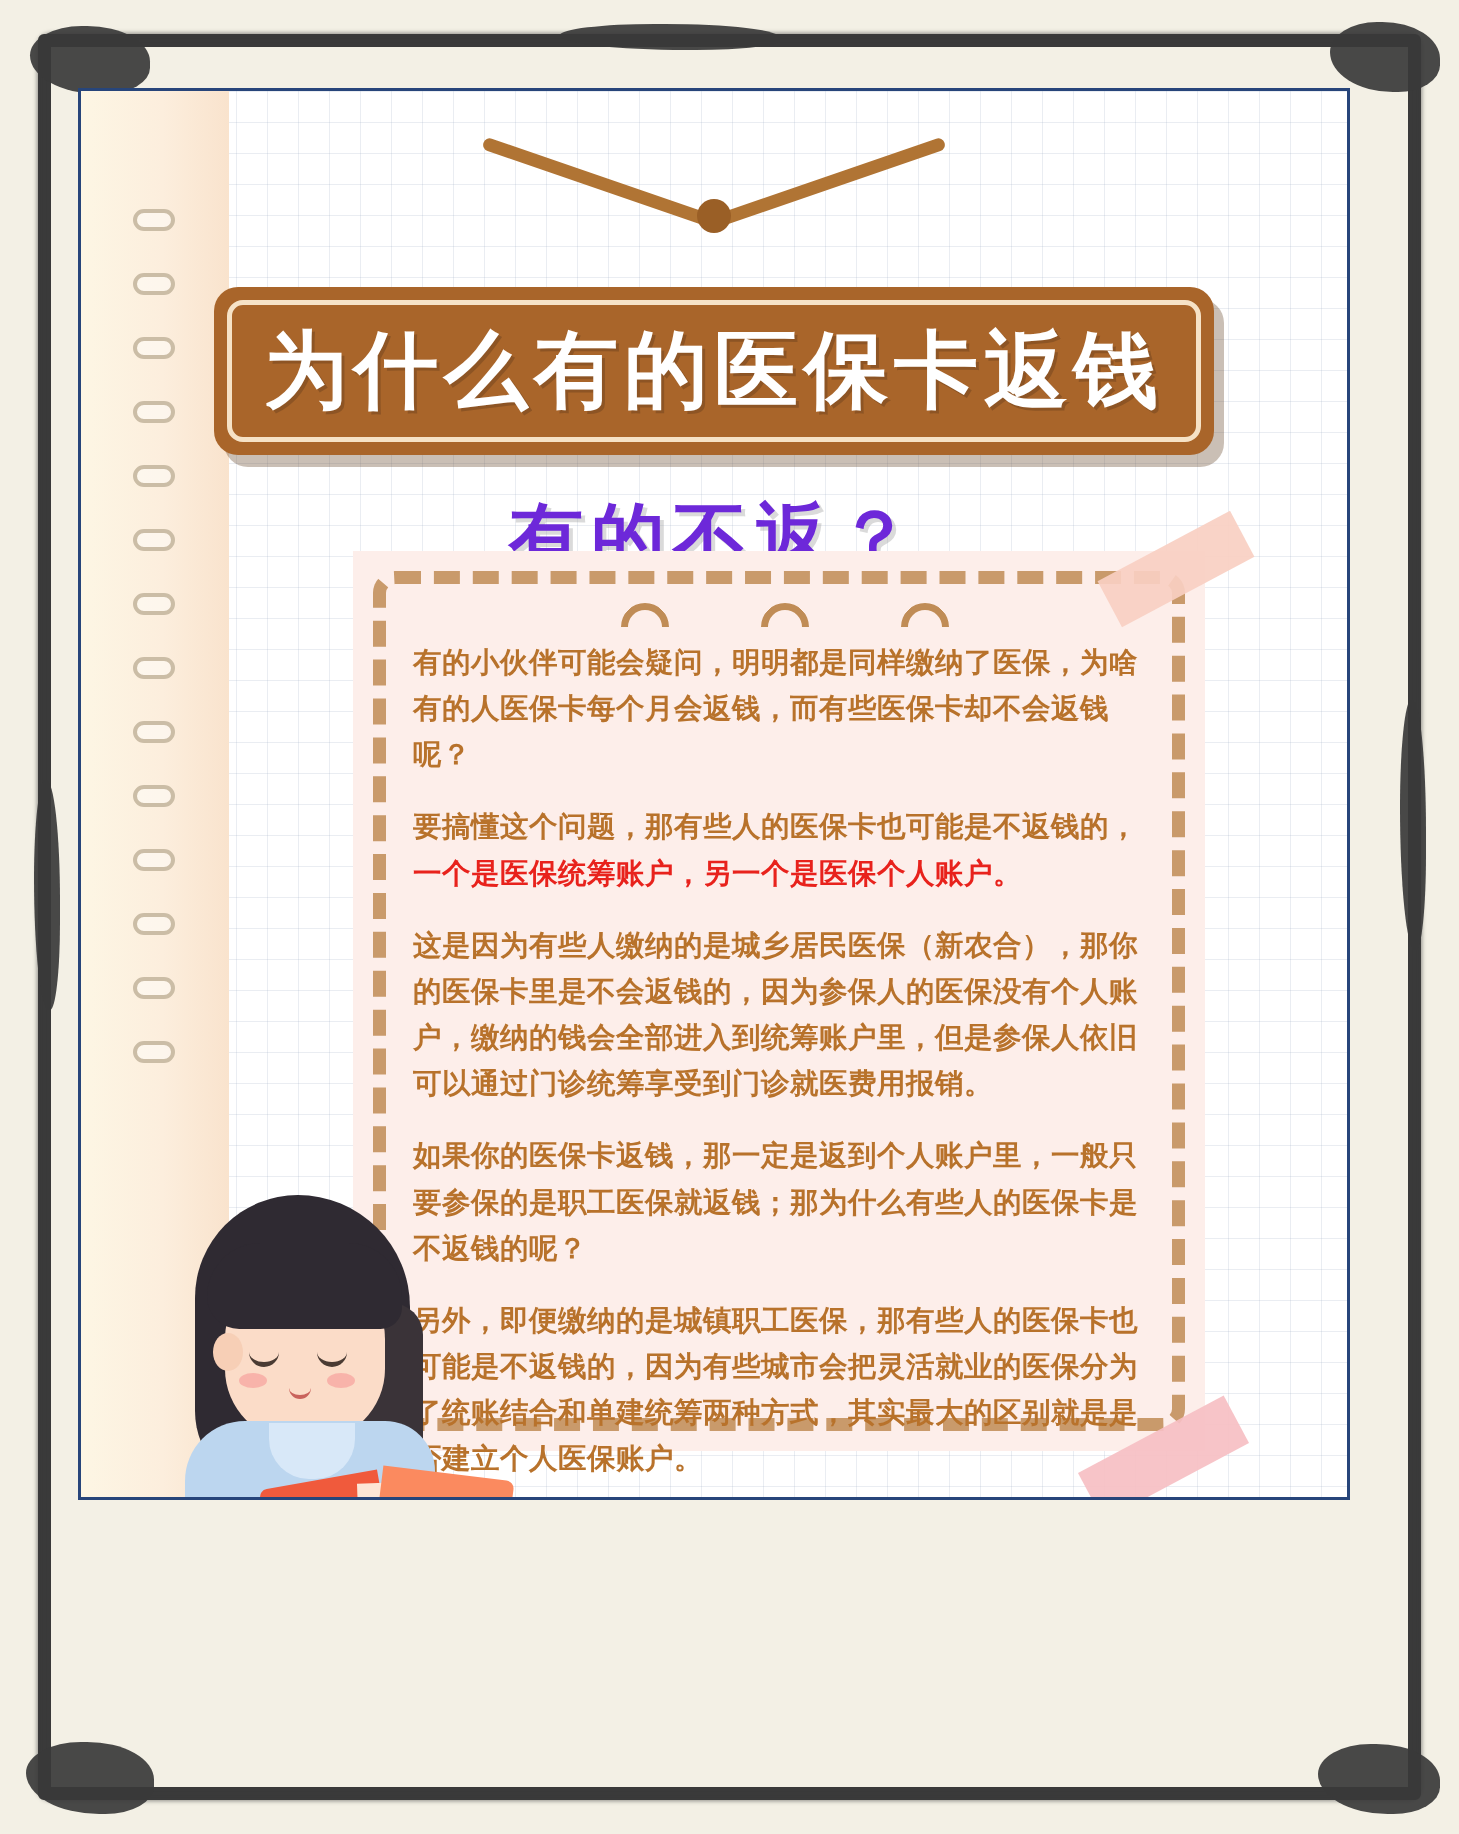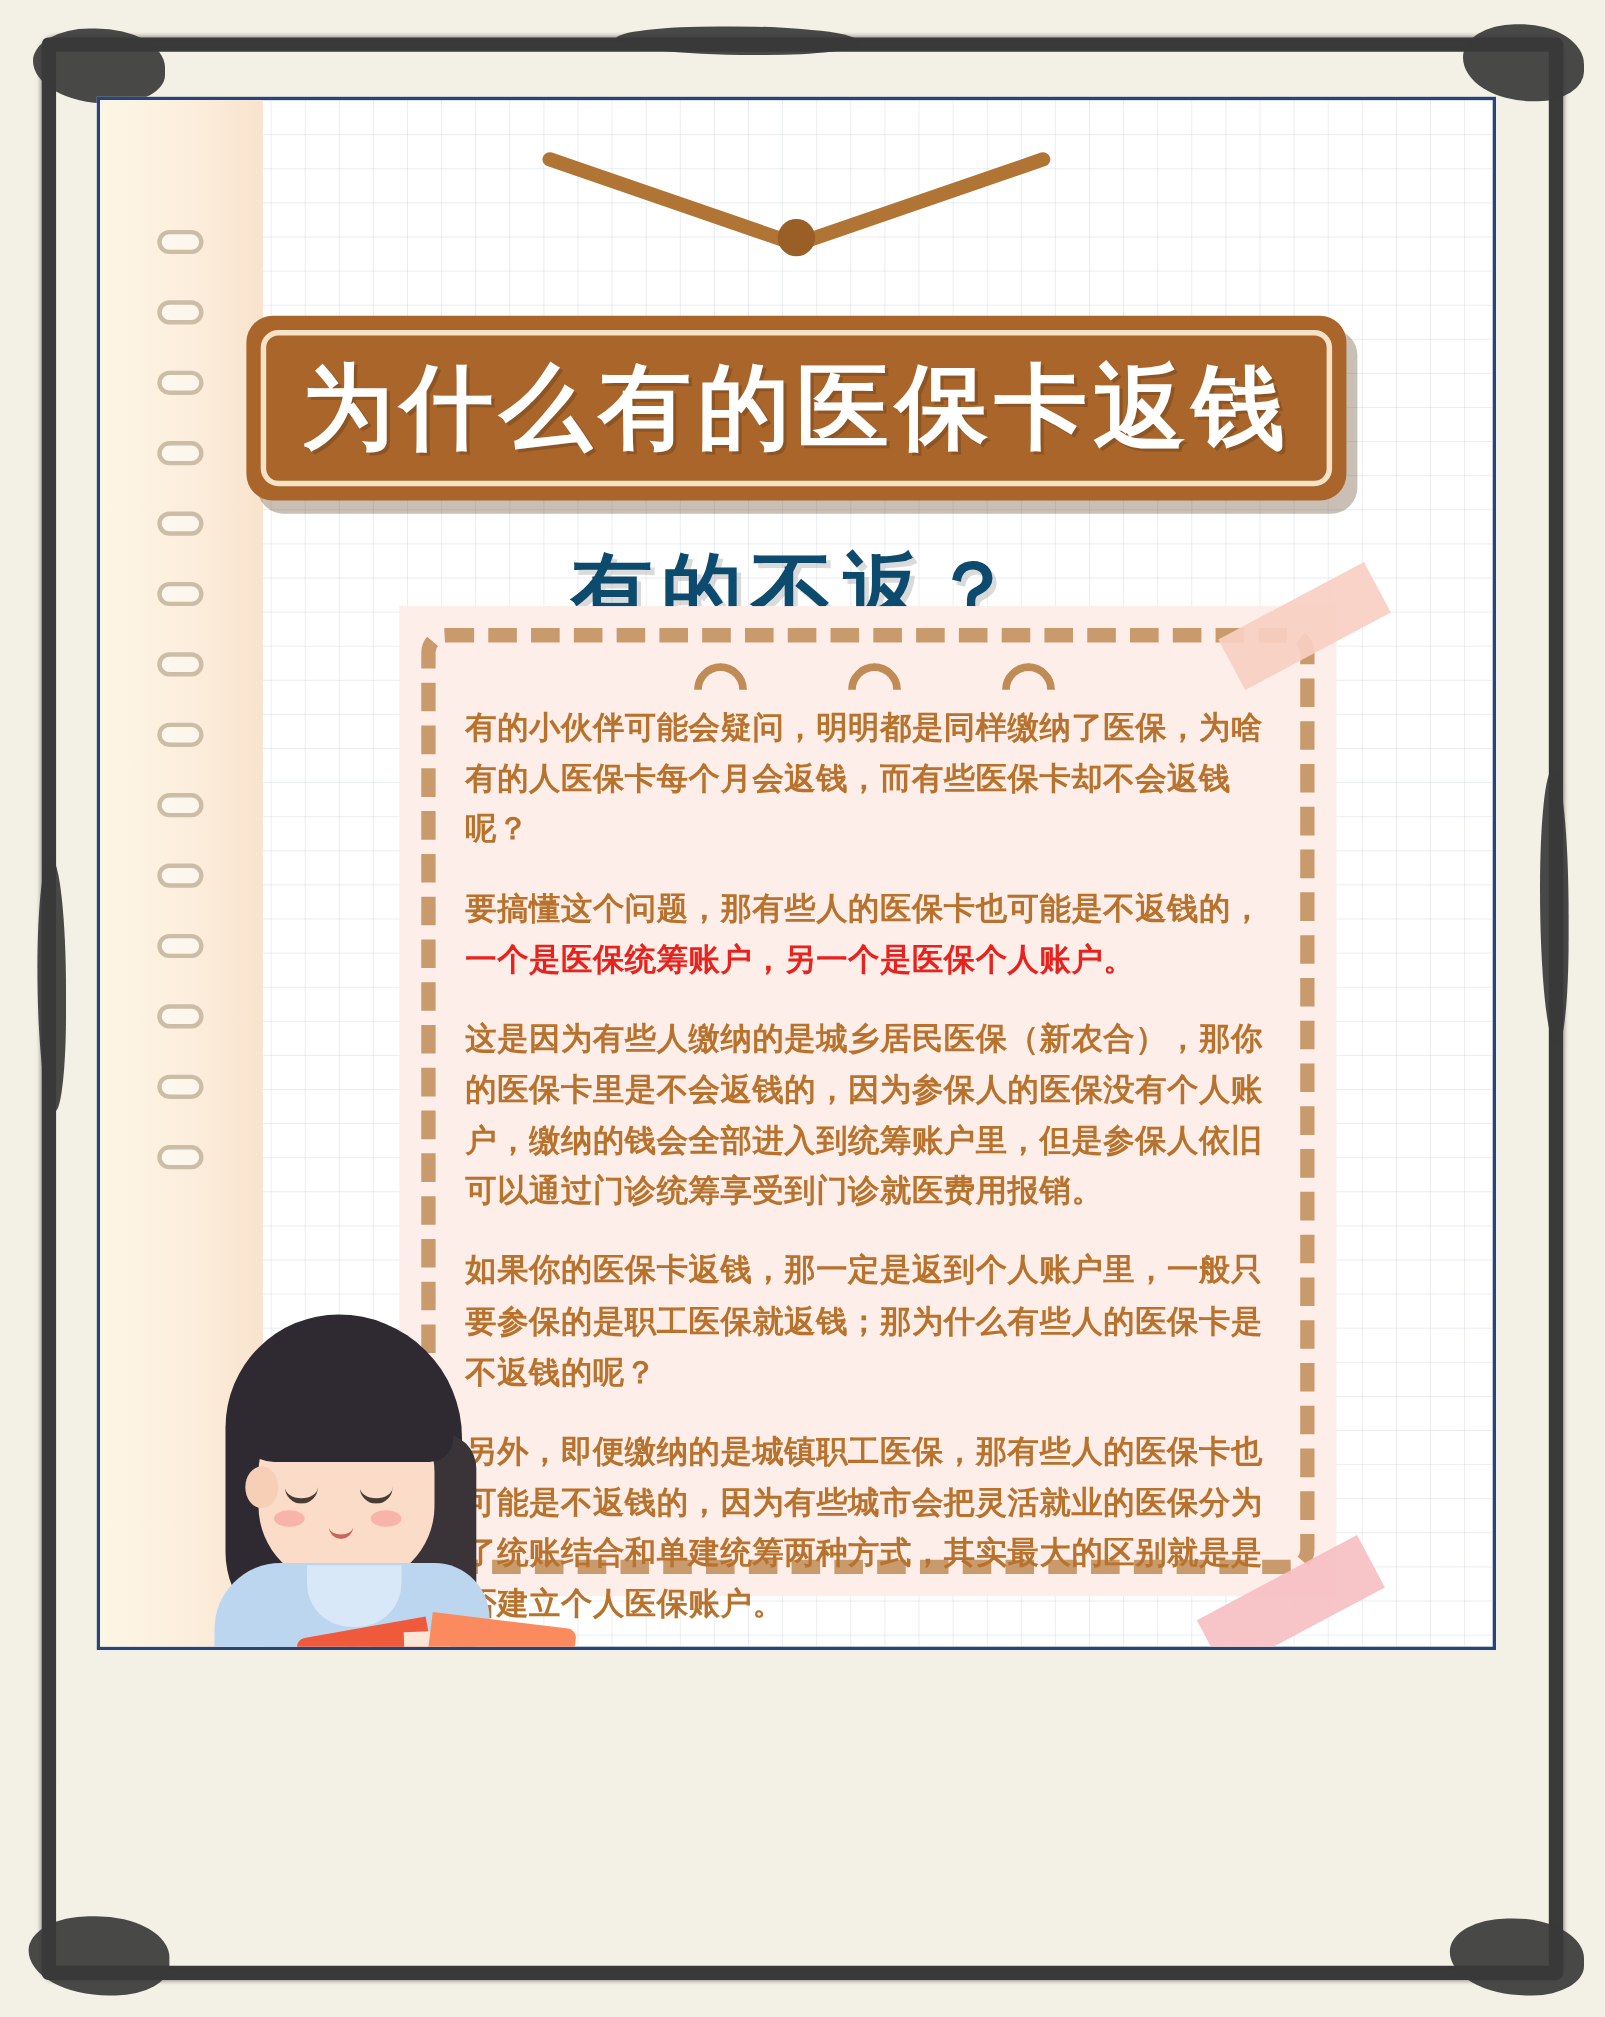--- a/index.html
+++ b/index.html
@@ -45,21 +45,21 @@
   .blot {
     position: absolute;
     background: #3a3a3a;
     border-radius: 45% 55% 40% 60%;
     opacity: .92;
   }
 
   
   .card {
     position: absolute;
-    left: 88px; top: 88px;
+    left: 78px; top: 88px;
     width: 1272px;
     height: 1412px;
     background: #ffffff;
     border: 3px solid #27457a;
     box-sizing: border-box;
     overflow: hidden;
   }
   .grid-bg {
     position: absolute;
     inset: 0;
@@ -145,21 +145,21 @@
     text-shadow: 3px 3px 0 rgba(90,55,25,.35);
   }
 
   .subtitle {
     position: absolute;
     left: 50%;
     top: 398px;
     transform: translateX(-50%);
     font-size: 74px;
     font-weight: bold;
-    color: #0c4a6e;
+    color: #6d28d9;
     letter-spacing: 8px;
     white-space: nowrap;
     text-shadow: 4px 4px 0 rgba(150,150,150,.35);
   }
 
   
   .panel {
     position: absolute;
     left: 272px;
     top: 460px;

